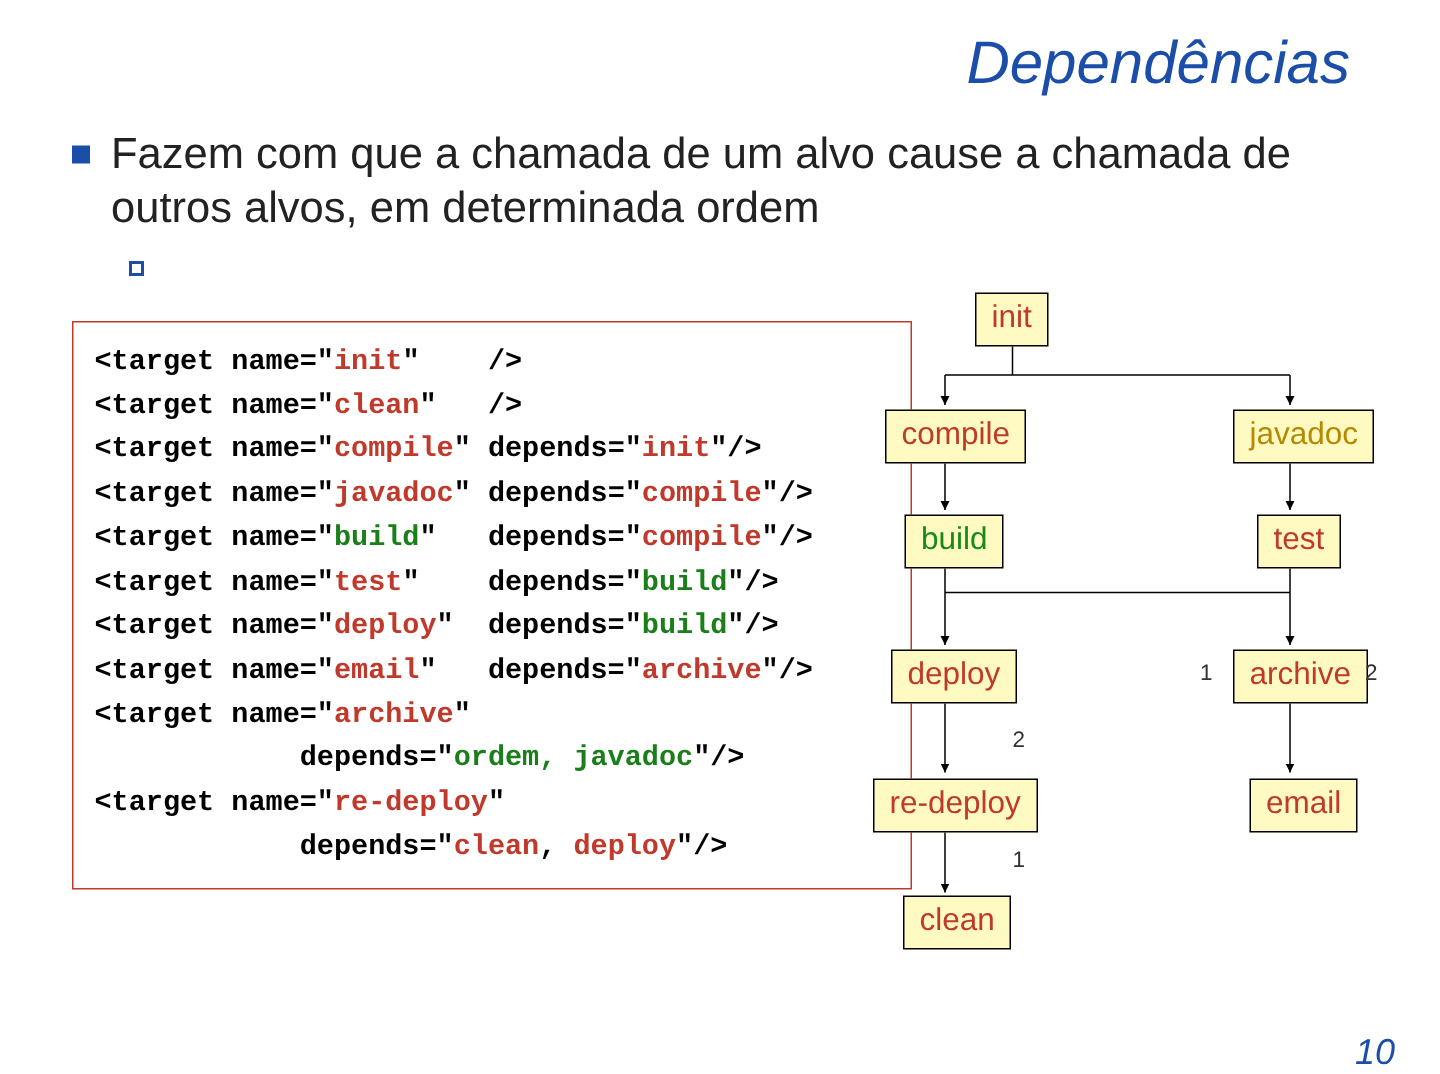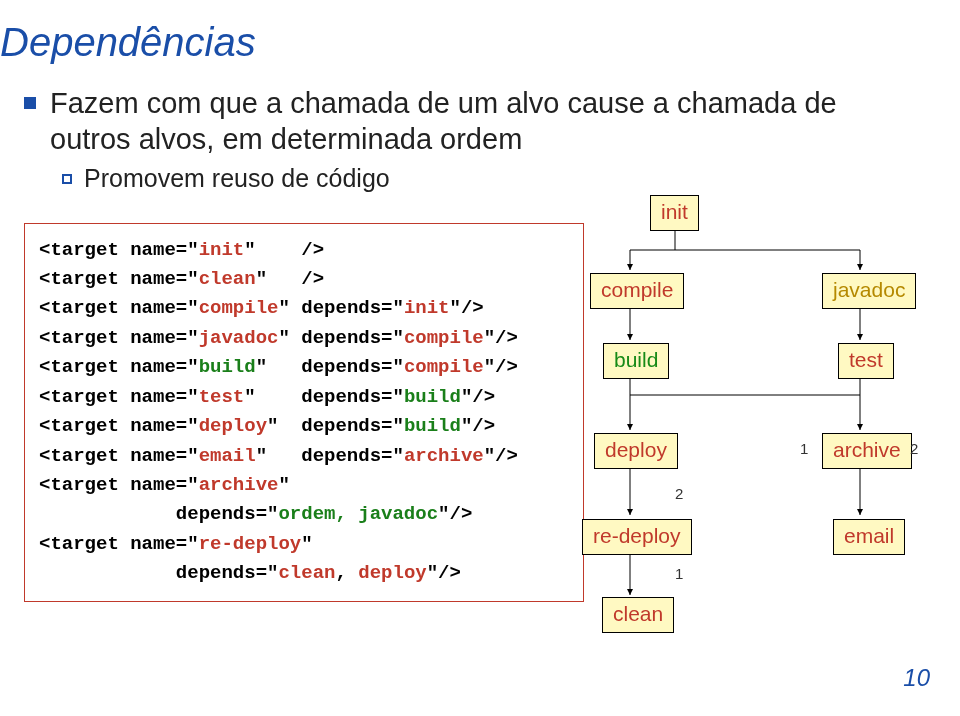--- a/index.html
+++ b/index.html
@@ -9,24 +9,25 @@
     background: #fff;
     font-family: "Gill Sans", "Gill Sans MT", Verdana, sans-serif;
     position: relative;
     overflow: hidden;
   }
   .title {
     color: #1a4ea8;
     font-size: 40px;
     font-style: italic;
     font-weight: 400;
+    text-align: right;
     padding: 20px 60px 10px 0;
   }
   .content {
-    padding: 10px 40px 0 24px;
+    padding: 10px 40px 0 48px;
   }
   .bullet-l1 {
     display: flex;
     align-items: flex-start;
     font-size: 29px;
     color: #222;
     line-height: 1.25;
     margin-bottom: 6px;
   }
   .bullet-l1 .sq {
@@ -94,39 +95,38 @@
     overflow: visible;
   }
   .dnum {
     position: absolute;
     font-size: 15px;
     color: #333;
   }
   .page-num {
     position: absolute;
     right: 30px;
-    bottom: 24px;
+    bottom: 0;
     color: #1a4ea8;
     font-size: 24px;
     font-style: italic;
   }
 </style>
 </head>
 <body>
 
 <div class="title">Dependências</div>
 
 <div class="content">
   <div class="bullet-l1">
     <div class="sq"></div>
     <div>Fazem com que a chamada de um alvo cause a chamada de outros alvos, em determinada ordem</div>
   </div>
   <div class="bullet-l2">
     <div class="sq2"></div>
-    <div>Promovem reuso de código</div>
   </div>
 
   <div class="code-box"><span>&lt;target name="<span class="kw-name">init</span><span>"    /&gt;</span></span>
 <span>&lt;target name="<span class="kw-name">clean</span><span>"   /&gt;</span></span>
 <span>&lt;target name="<span class="kw-name">compile</span><span>" depends="</span><span class="kw-name">init</span><span>"/&gt;</span></span>
 <span>&lt;target name="<span class="kw-name">javadoc</span><span>" depends="</span><span class="kw-name">compile</span><span>"/&gt;</span></span>
 <span>&lt;target name="<span class="kw-val">build</span><span>"   depends="</span><span class="kw-name">compile</span><span>"/&gt;</span></span>
 <span>&lt;target name="<span class="kw-name">test</span><span>"    depends="</span><span class="kw-val">build</span><span>"/&gt;</span></span>
 <span>&lt;target name="<span class="kw-name">deploy</span><span>"  depends="</span><span class="kw-val">build</span><span>"/&gt;</span></span>
 <span>&lt;target name="<span class="kw-name">email</span><span>"   depends="</span><span class="kw-name">archive</span><span>"/&gt;</span></span>

